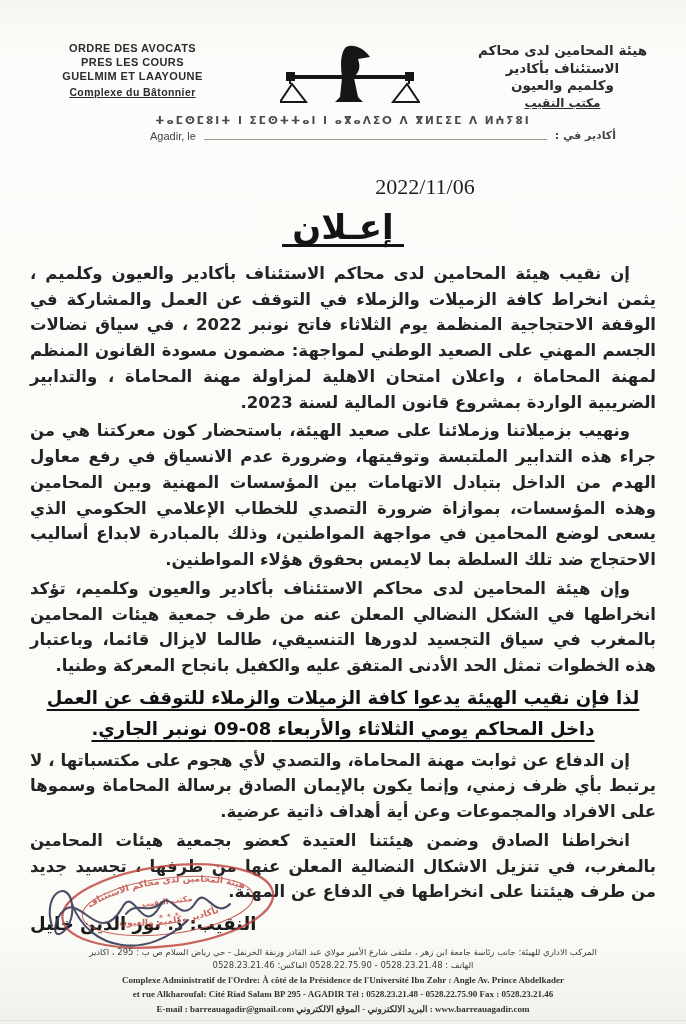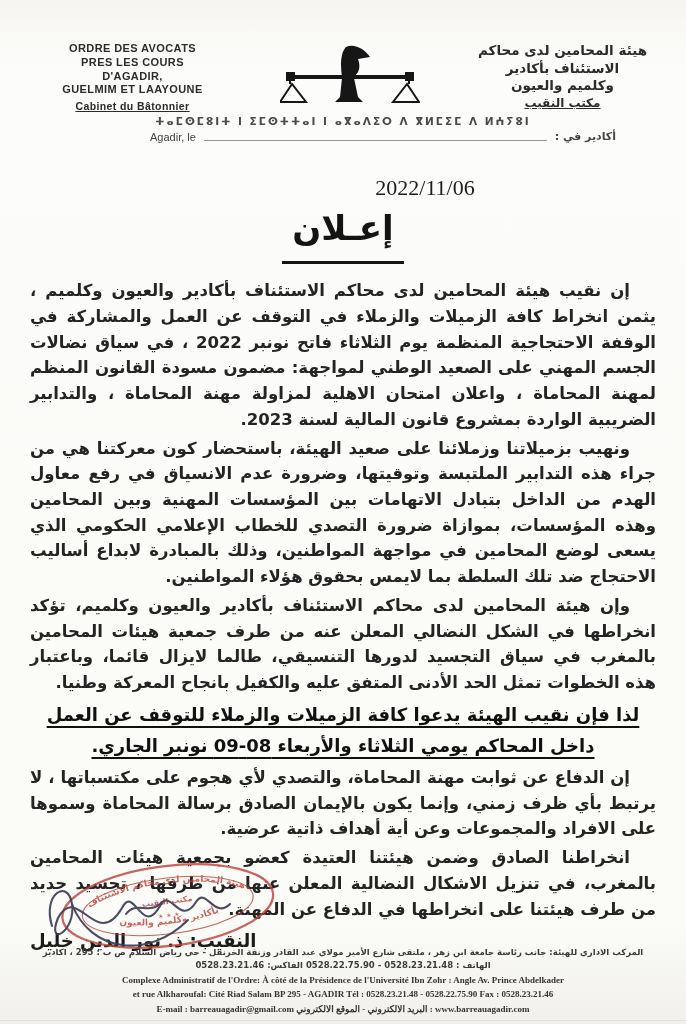--- a/index.html
+++ b/index.html
@@ -25,51 +25,50 @@
   
   .dateline{display:flex;align-items:flex-end;margin:3px 70px 0 150px;font-size:11px;color:#444;}
   .dateline .fr{font-family:"Liberation Sans",sans-serif;white-space:nowrap;}
   .dateline .rule{flex:1;border-bottom:1.2px solid #9a9892;margin:0 8px 2px;}
   .dateline .ar{direction:rtl;white-space:nowrap;font-weight:bold;}
   .date{margin-left:330px;width:190px;text-align:center;
         font-family:"Liberation Serif",serif;font-size:22px;color:#1d1d1d;margin-top:32px;}
   
   .title{text-align:center;margin-top:10px;direction:rtl;}
   .title span{display:inline-block;font-size:34px;font-weight:bold;color:#141414;
-              border-bottom:3.5px solid #141414;padding:0 10px 16px;line-height:1;}
+              border-bottom:3.5px solid #141414;padding:0 10px 0;line-height:1;}
   
   .body{margin:14px 30px 0;direction:rtl;text-align:justify;
         font-size:16.5px;font-weight:600;line-height:1.56;color:#242424;}
   .body p{margin:0 0 3px;text-indent:26px;}
   .cta{margin:5px 0 6px;text-align:center;text-indent:0 !important;
        font-weight:bold;font-size:18px;color:#111;
        text-decoration:underline;text-decoration-thickness:2px;text-underline-offset:5px;
        line-height:1.75;}
   .sig{margin:8px 30px 0;direction:rtl;text-align:left;font-weight:bold;font-size:18px;color:#1b1b1b;}
   
   .stamp{position:absolute;left:38px;top:856px;width:260px;height:110px;}
   .stamp svg{position:absolute;left:0;top:0;}
   
   .footer{position:absolute;left:0;right:0;bottom:8px;text-align:center;}
-  .footer .f-ar{direction:rtl;font-size:8.5px;font-weight:bold;color:#3b3b3b;line-height:1.6;}
+  .footer .f-ar{direction:rtl;font-size:8.5px;font-weight:normal;color:#3b3b3b;line-height:1.6;}
   .footer .f-fr{font-family:"Liberation Serif",serif;font-size:9px;font-weight:bold;color:#333;line-height:1.6;}
   .scan-edge{position:absolute;left:0;right:0;bottom:3px;border-top:1px solid #e2e1db;}
 </style>
 </head>
 <body>
 
 <div class="page">
 
   <div class="hdr">
     <div class="hdr-fr">
       <div>ORDRE DES AVOCATS</div>
       <div>PRES LES COURS</div>
-      <div>D'AGADIR,</div>
       <div>GUELMIM ET LAAYOUNE</div>
-      <div class="cab">Cabinet du Bâtonnier</div>
+      <div class="cab">Complexe du Bâtonnier</div>
     </div>
 
     <div class="logo-wrap">
       <svg width="140" height="64" viewBox="0 0 140 64">
         <g fill="#161616" stroke="none">
           <path d="M66,3 C74,-1 85,5 90,13 L78,15 C81,23 79,30 73,33 L62,33 C60,20 61,8 66,3 Z"></path>
           <rect x="8" y="31" width="124" height="4"></rect>
           <rect x="6" y="28" width="9" height="9"></rect>
           <rect x="125" y="28" width="9" height="9"></rect>
           <path d="M62,34 L74,34 L78,53 L83,58 L55,58 L60,53 Z"></path>

